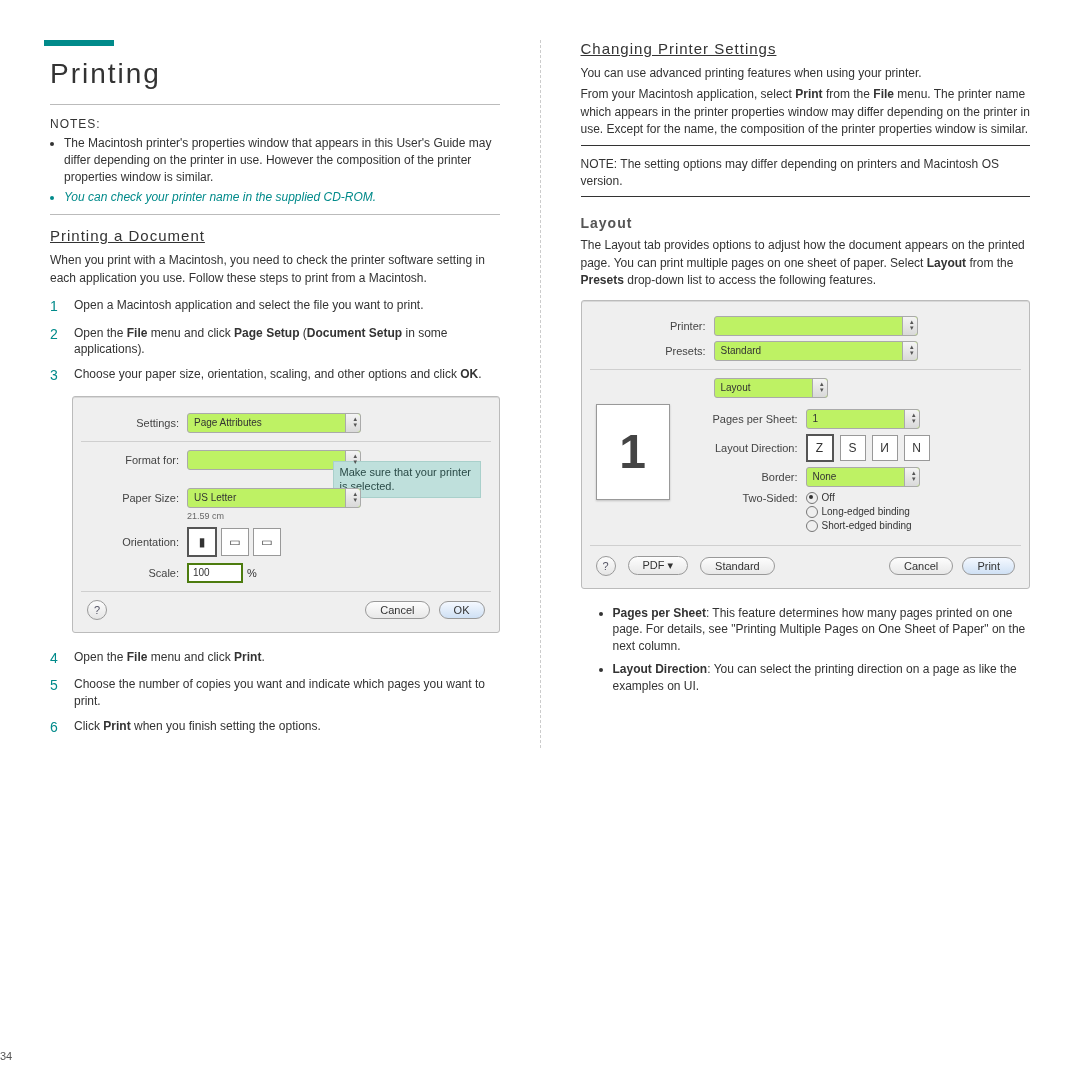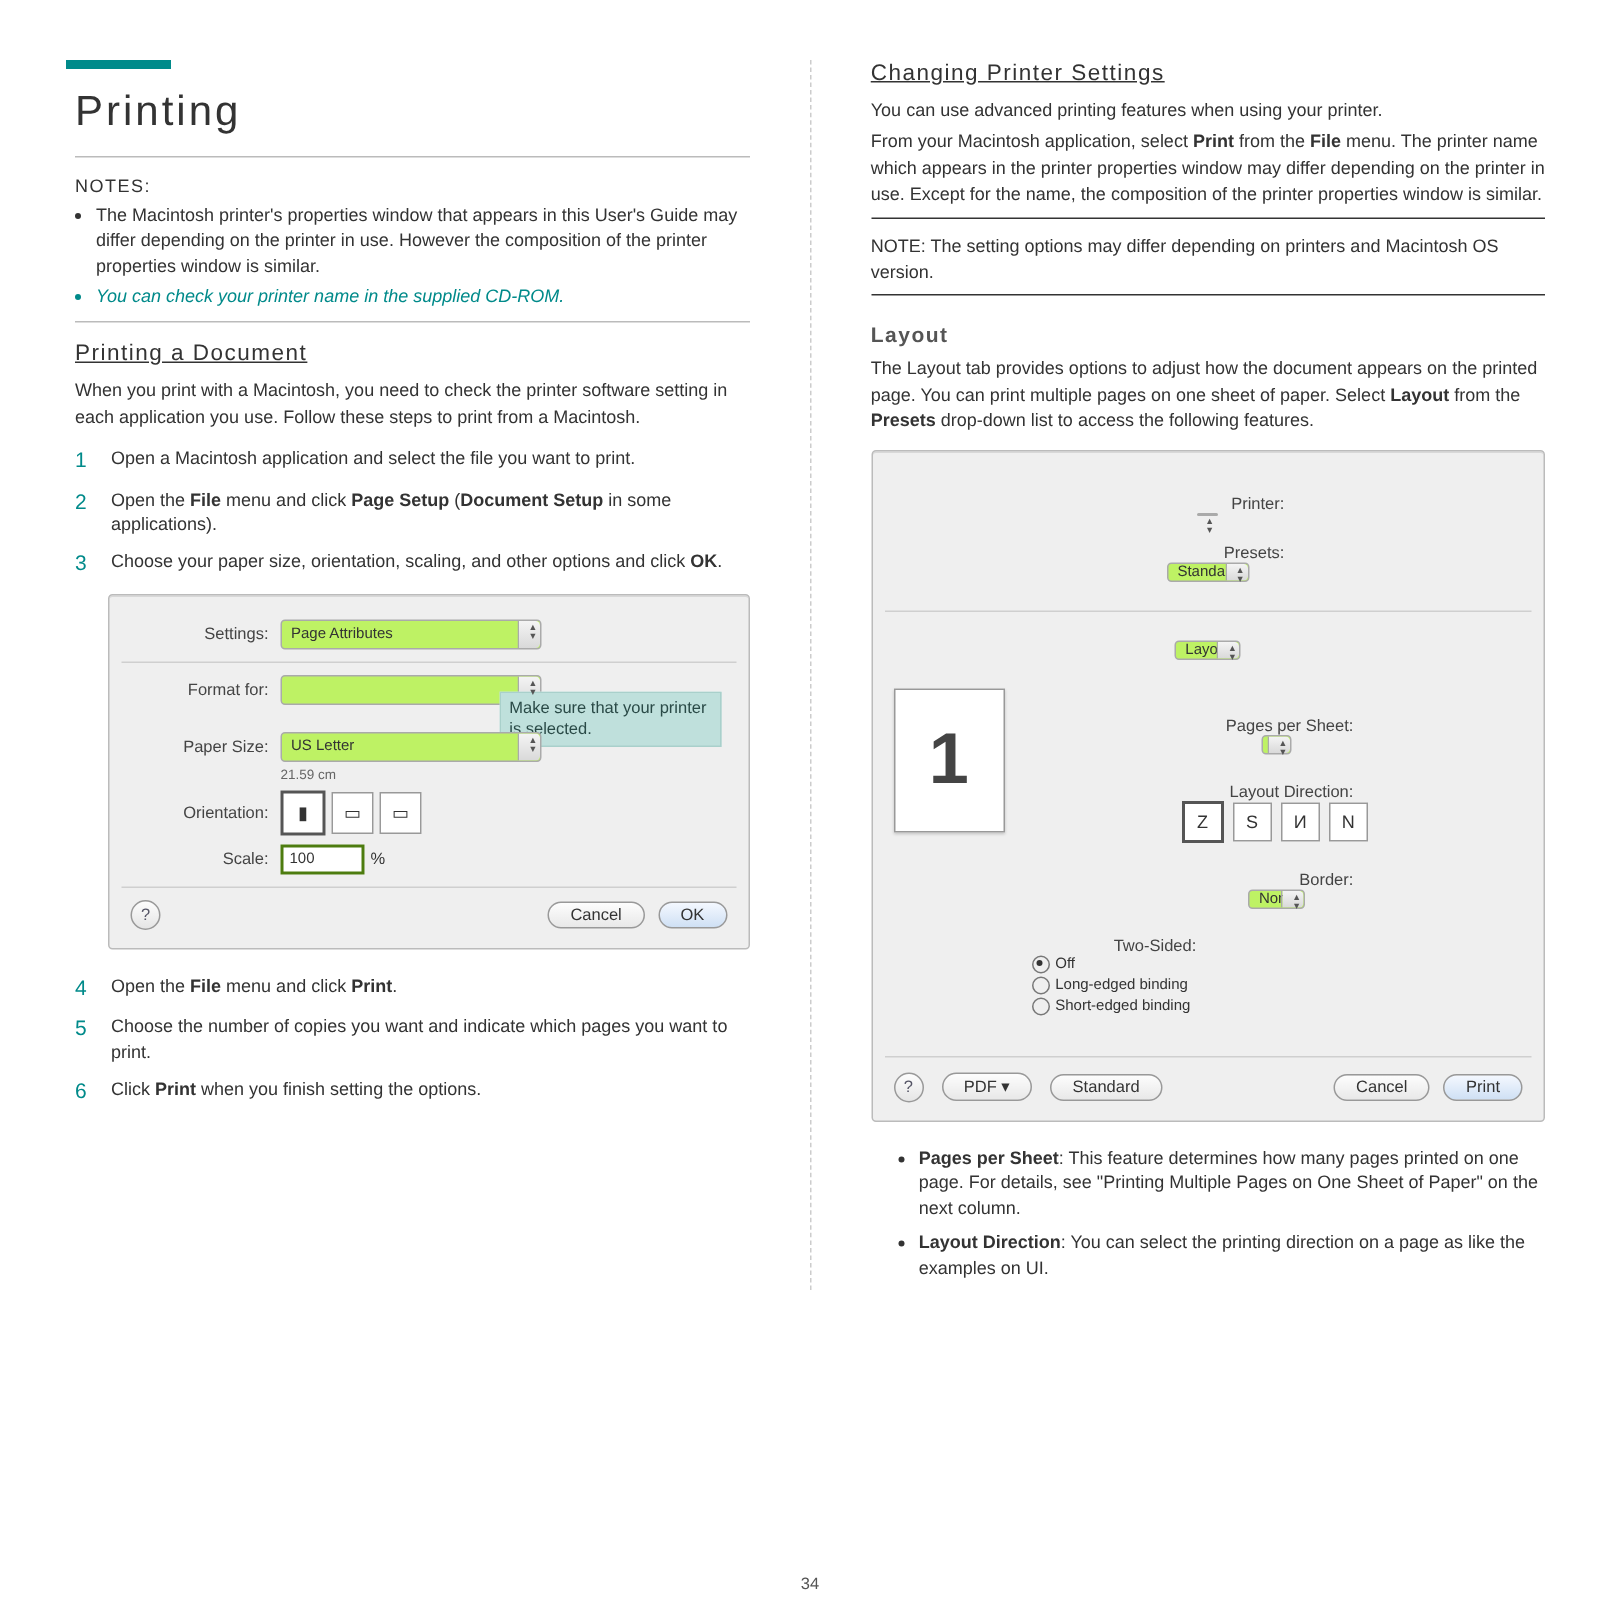--- a/index.html
+++ b/index.html
@@ -225,34 +225,33 @@
     width:72px;height:94px;
     background:#fff;
     border:1px solid #999;
     box-shadow:0 1px 2px rgba(0,0,0,.2);
     display:flex;
     align-items:center;justify-content:center;
     font-size:48px;
     font-weight:700;
     color:#444;
   }
-  .lay-row{display:flex;align-items:center;margin:19px 0;font-size:11px;flex-direction:column;}
+  .lay-row{display:flex;align-items:center;margin:5px 0;font-size:11px;}
   .lay-lab{width:110px;text-align:right;padding-right:8px;color:#444;}
   .dir-box{
     width:24px;height:24px;border:1px solid #999;background:#fff;
     display:inline-flex;align-items:center;justify-content:center;
     margin-right:3px;font-size:12px;
   }
   .dir-box.sel{border:2px solid #555;}
   .radio{display:flex;align-items:center;gap:4px;font-size:10px;}
   .radio .dot{width:10px;height:10px;border:1px solid #777;border-radius:50%;display:inline-block;position:relative;}
   .radio .dot.on::after{content:"";position:absolute;top:2px;left:2px;width:4px;height:4px;background:#333;border-radius:50%;}
   .footer-row{display:flex;align-items:center;justify-content:space-between;margin-top:10px;}
   .page-num{
-    text-align:center;
     font-size:11px;
     color:#555;
     position:absolute;
     bottom:18px;
     left:0;right:0;
   }
   .scale-in{width:44px;height:16px;border:2px solid #4d7c0f;background:#fff;font-size:10px;padding:0 4px;display:inline-flex;align-items:center;}
   .small-sel{max-width:100px;}
 </style>
 </head>

